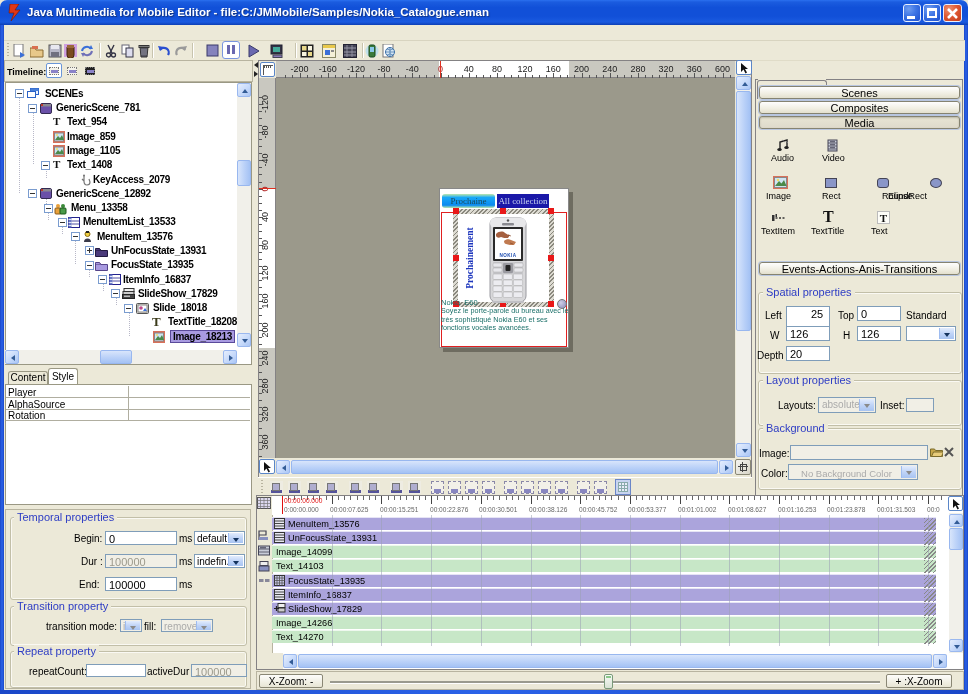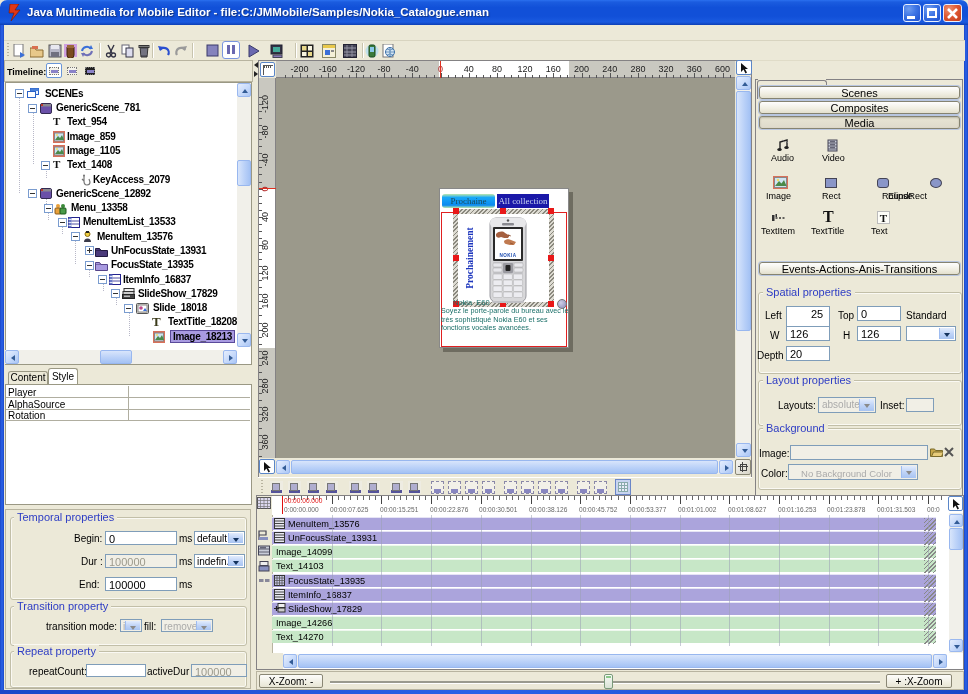--- a/index.html
+++ b/index.html
@@ -628,21 +628,21 @@
         <rect x="25.4" y="63" width="9.2" height="5.5" rx="1"></rect>
 <rect x="5" y="69" width="9.2" height="5.5" rx="1"></rect>
         <rect x="15.2" y="69" width="9.2" height="5.5" rx="1"></rect>
         <rect x="25.4" y="69" width="9.2" height="5.5" rx="1"></rect>
 <rect x="5" y="75" width="9.2" height="5.5" rx="1"></rect>
         <rect x="15.2" y="75" width="9.2" height="5.5" rx="1"></rect>
         <rect x="25.4" y="75" width="9.2" height="5.5" rx="1"></rect>
 </g>
 <path d="M4 84 a16 6 0 0 0 32 0" fill="#c0c0c4"></path>
 </svg>
-    <div class="ab" style="left:441px;top:298px;font-size:7.5px;color:#1a6f68;padding-left:12px;">Nokia&nbsp;&nbsp;E60</div>
+    <div class="ab" style="left:441px;top:298px;font-size:7.5px;color:#1a6f68;">Nokia&nbsp;&nbsp;E60</div>
     <div class="ab" style="left:441px;top:307px;width:132px;font-size:7.2px;line-height:8.5px;color:#1a6f68;white-space:nowrap;">Soyez le porte-parole du bureau avec le<br>très sophistiqué Nokia E60 et ses<br>fonctions vocales avancées.</div>
     <div class="ab" style="left:736px;top:60px;width:16px;height:15px;background:#fff;border:1px solid #5a86c8;border-radius:2px;box-sizing:border-box;"></div>
     <svg class="ab" style="left:739px;top:62px" width="10" height="12" viewBox="0 0 10 12">
       <path d="M2 1 l0 9 2.5 -2.5 2 4 1.5 -1 -2 -3.5 3 0 z" fill="#111"></path>
     </svg>
     <div class="sbtrack" style="left:736px;top:76px;width:15px;height:381px;"></div>
     <div class="sbbtn" style="left:736px;top:76px;width:15px;height:14px;">
       <div class="arr up" style="left:4.5px;"></div>
     </div>
     <div class="sbbtn" style="left:736px;top:443px;width:15px;height:14px;">

